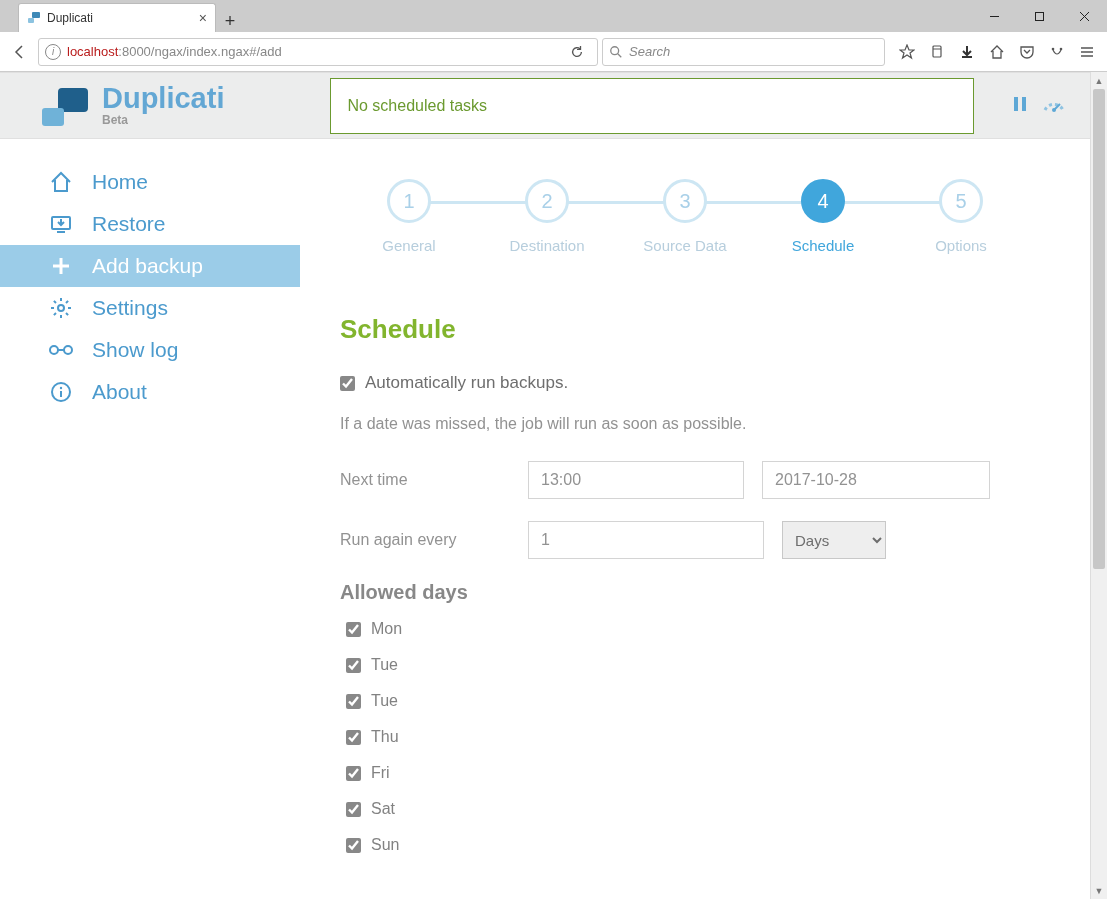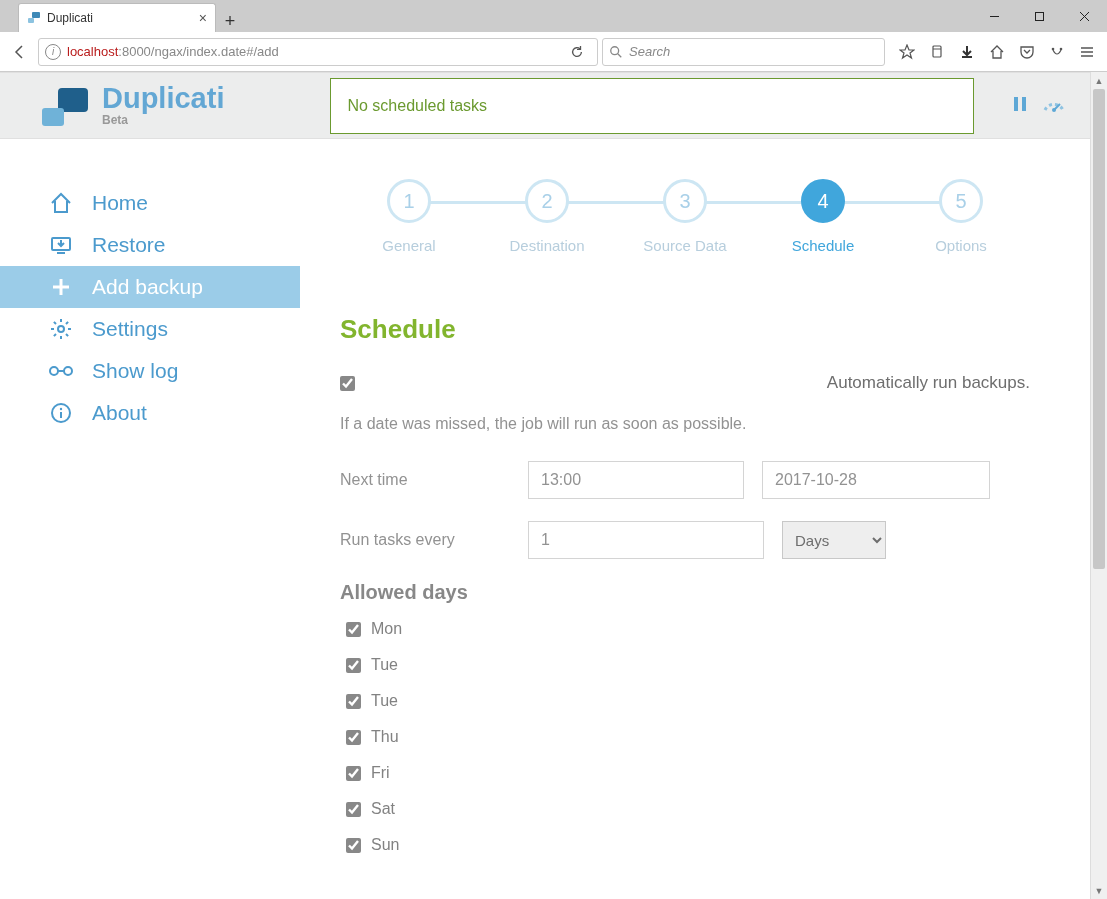--- a/index.html
+++ b/index.html
@@ -128,21 +128,21 @@
   color:#6b9a2f;
   font-size:16px;
 }
 .header-icons { display:flex; gap:12px; padding-left:20px; }
 .header-icons > * { color:#5ea8d6; cursor:pointer; }
 
 
 .app-body { display:flex; }
 .sidebar {
   width: 300px;
-  padding-top: 43px;
+  padding-top: 22px;
   padding-left: 0;
 }
 .side-item {
   display:flex;
   align-items:center;
   gap:18px;
   padding: 8px 0 8px 48px;
   font-size:21px;
   color:#4b9acd;
   cursor:pointer;
@@ -168,21 +168,21 @@
   font-size:20px; font-weight:400;
 }
 .step.active .step-circle { background:#40a6dc; border-color:#40a6dc; color:#fff; }
 .step-label { font-size:15px; color:#b7cedd; }
 .step.active .step-label { color:#40a6dc; }
 .step-line { position:absolute; top:22px; height:3px; background:#cde6f3; z-index:1; }
 
 
 h2.section-title { color:#82b52e; font-size:26px; font-weight:600; margin-bottom:28px; }
 
-.chk-row { display:flex; align-items:center; gap:10px; margin-bottom:22px; font-size:17px; color:#6e6e6e;justify-content:space-between;}
+.chk-row { display:flex; align-items:center; gap:10px; margin-bottom:22px; font-size:17px; color:#6e6e6e;}
 .chk-row input[type=checkbox]{ width:15px; height:15px; accent-color:#888;}
 
 .hint { font-size:16px; color:#929292; margin-bottom:28px;}
 
 .form-row { display:flex; align-items:center; margin-bottom:22px; gap:18px;}
 .form-row > label { width:170px; font-size:16px; color:#929292;}
 .form-row input[type=text], .form-row input[type=number] {
   height:38px; border:1px solid #d4d4d4; padding:0 12px; font-size:16px; color:#929292; background:#fff;
 }
 .form-row .time-input { width:216px; }
@@ -248,21 +248,21 @@
 
 <div class="browser-toolbar">
   <div class="tb-btn">
     <svg width="16" height="16" viewBox="0 0 16 16">
         <path d="M10 2 L4 8 L10 14" fill="none" stroke="#555" stroke-width="1.5"></path>
       </svg>
   </div>
   <div class="addr">
     <span class="info-icon">i</span>
     <span>
-      <span class="url-host">localhost</span><span class="url-path">:8000</span><span class="url-path">/ngax/index.date#/add</span>
+      <span class="url-host">localhost</span><span class="url-path">:8000</span><span class="url-path">/ngax/index.ngax#/add</span>
     </span>
     <span class="reload tb-btn">
       <svg width="14" height="14" viewBox="0 0 16 16">
           <path d="M13 8a5 5 0 1 1-1.5-3.5" fill="none" stroke="#555" stroke-width="1.5"></path>
           <path d="M12 1 L12 5 L8 5" fill="none" stroke="#555" stroke-width="1.5"></path>
         </svg>
     </span>
   </div>
   <div class="search">
     <svg width="14" height="14" viewBox="0 0 16 16">
@@ -446,21 +446,21 @@
 
       <div class="hint">If a date was missed, the job will run as soon as possible.</div>
 
       <div class="form-row">
         <label>Next time</label>
         <input type="text" class="time-input" value="13:00" style="">
         <input type="text" class="date-input" value="2017-10-28" style="">
       </div>
 
       <div class="form-row">
-        <label>Run tasks every</label>
+        <label>Run again every</label>
         <input type="number" class="num-input" value="1" style="">
         <select>
           <option>Days</option>
         </select>
       </div>
 
       <div class="sub-heading">Allowed days</div>
 
       <div class="day-list">
         <label>

